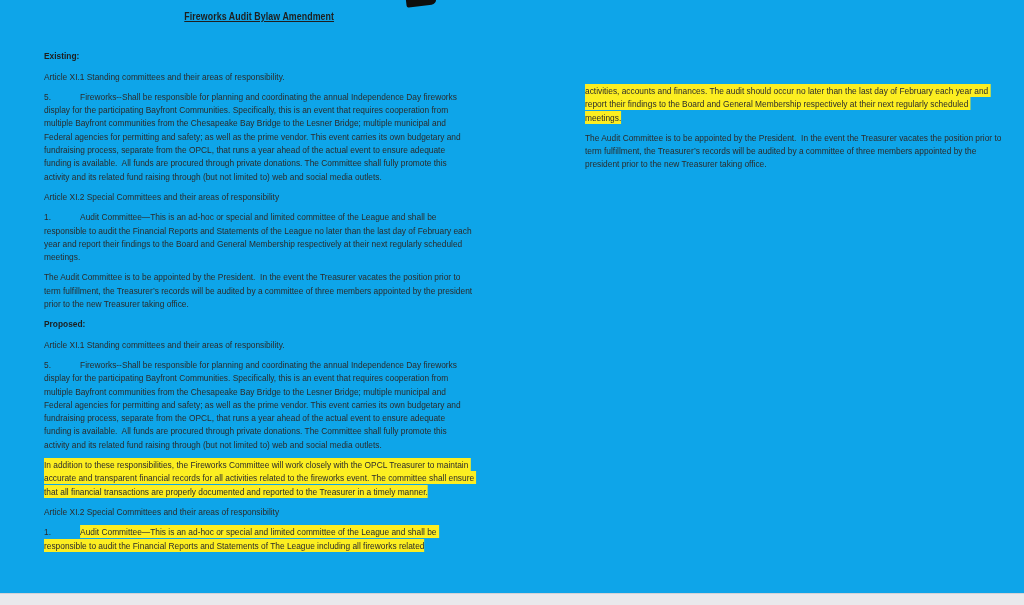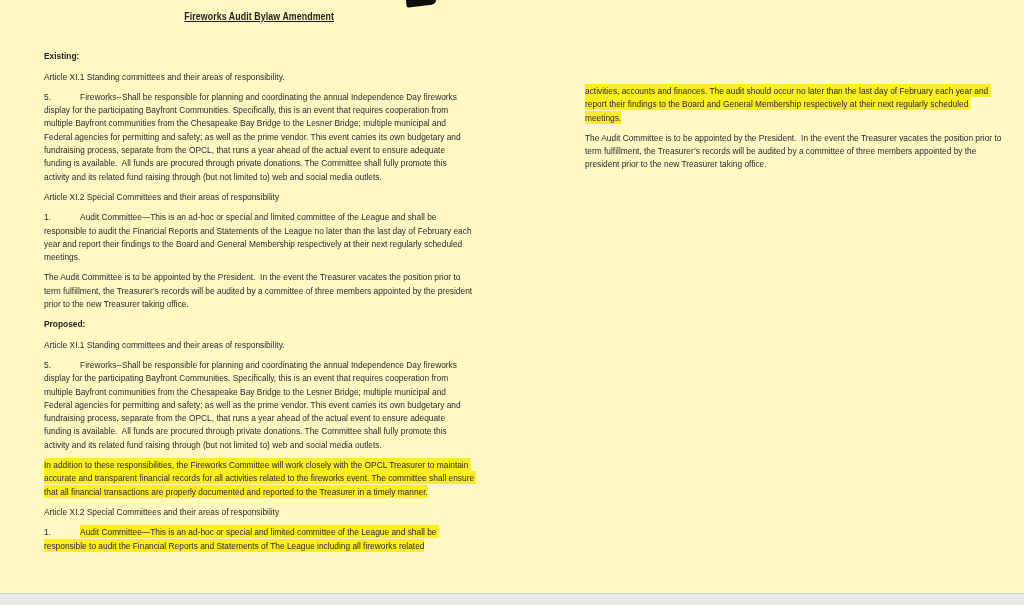--- a/index.html
+++ b/index.html
@@ -6,21 +6,21 @@
     margin: 0; padding: 0;
     width: 1024px; height: 605px;
     background: #ffffff;
     overflow: hidden;
     font-family: "Liberation Sans", "DejaVu Sans", sans-serif;
   }
   .viewport { position: relative; width: 1024px; height: 605px; }
   .page {
     position: absolute; left: 0; top: 0;
     width: 1024px; height: 593px;
-    background: #fef9c3;
+    background: #0ea5e9;
     overflow: hidden;
   }
   
   .cut-glyph {
     position: absolute; left: 406px; top: -6px;
     width: 30px; height: 12px;
     background: #0e0e0e;
     transform: rotate(-7deg);
     border-radius: 1px 1px 5px 2px;
   }

